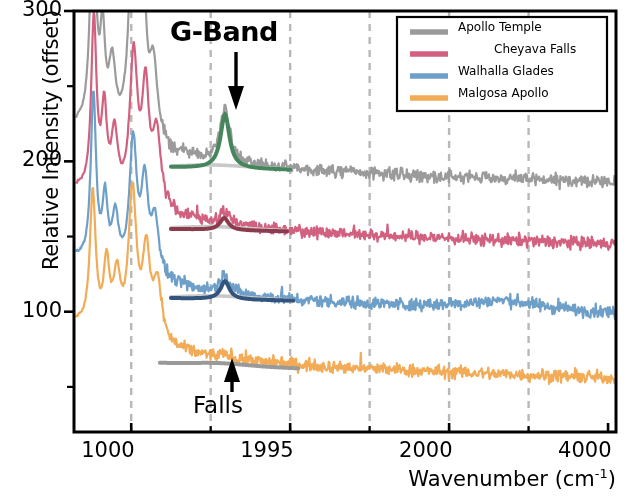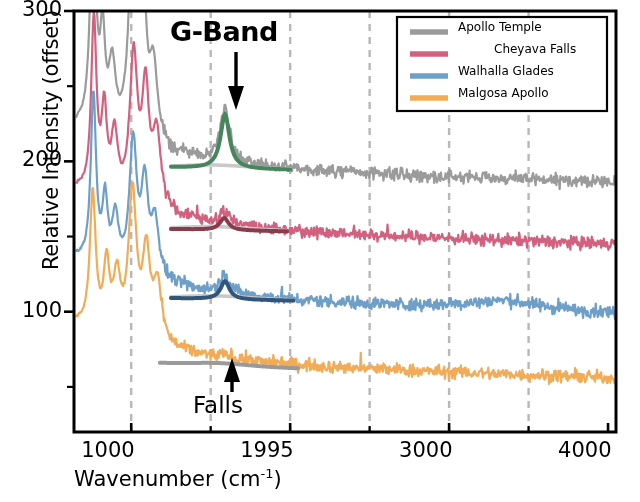--- a/index.html
+++ b/index.html
@@ -20,21 +20,21 @@
     text-align:center;
     font-size:21px;
     color:#000;
     letter-spacing:-0.2px;
     white-space:nowrap;
   }
   .xlabel{
     position:absolute;
     left:74px; top:466px;
     width:542px;
-    text-align:left;
+    text-align:right;
     font-size:21px;
     color:#000;
     white-space:nowrap;
   }
   .xlabel sup{font-size:13px;vertical-align:super;}
   .tick-y{
     position:absolute;
     right:0;
     font-size:21px;
     color:#000;
@@ -144,21 +144,21 @@
 <div class="xlabel"><span>Wavenumber (cm</span><sup>-1</sup><span>)</span></div>
 
 <div id="yticklabels">
     <div class="tick-y" style="top: 297.714px; width: 62px; left: 0px;">100</div>
     <div class="tick-y" style="top: 147.357px; width: 62px; left: 0px;">200</div>
     <div class="tick-y" style="top: -3px; width: 62px; left: 0px;">300</div>
   </div>
 <div id="xticklabels">
     <div class="tick-x" style="left: 81.2199px; top: 438px; width: 100px;">1000</div>
     <div class="tick-x" style="left: 240.164px; top: 438px; width: 100px;">1995</div>
-    <div class="tick-x" style="left: 399.109px; top: 438px; width: 100px;">3000</div>
+    <div class="tick-x" style="left: 399.109px; top: 438px; width: 100px;">2000</div>
     <div class="tick-x" style="left: 558.053px; top: 438px; width: 100px;">4000</div>
   </div>
 
 <div class="ann-gband" style="left:170px;top:16px;text-align:right;">G-Band</div>
 <div class="ann-bknd" style="left:193px;top:392px;">Falls</div>
 
 <div id="legendlabels">
     <div class="legend-text" style="left: 458px; top: 20px;">Apollo Temple</div>
     <div class="legend-text" style="left: 458px; top: 42px; margin-left: 36px;">Cheyava Falls</div>
     <div class="legend-text" style="left: 458px; top: 64px;">Walhalla Glades</div>

